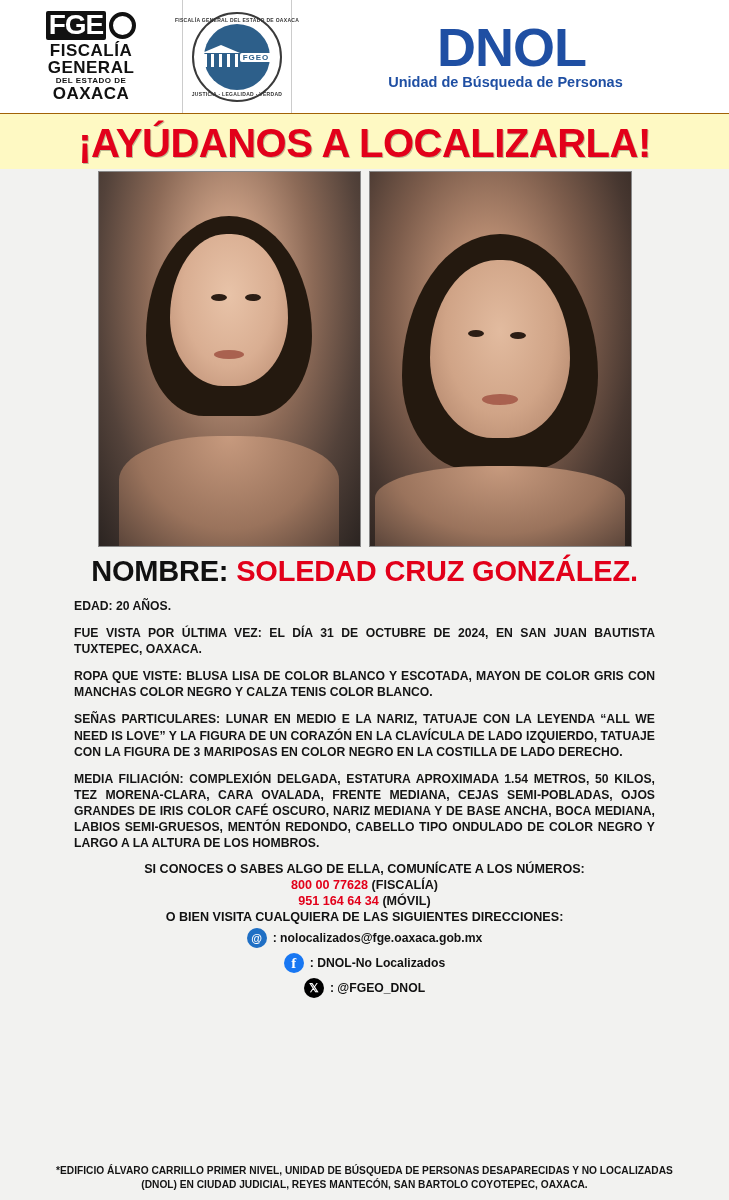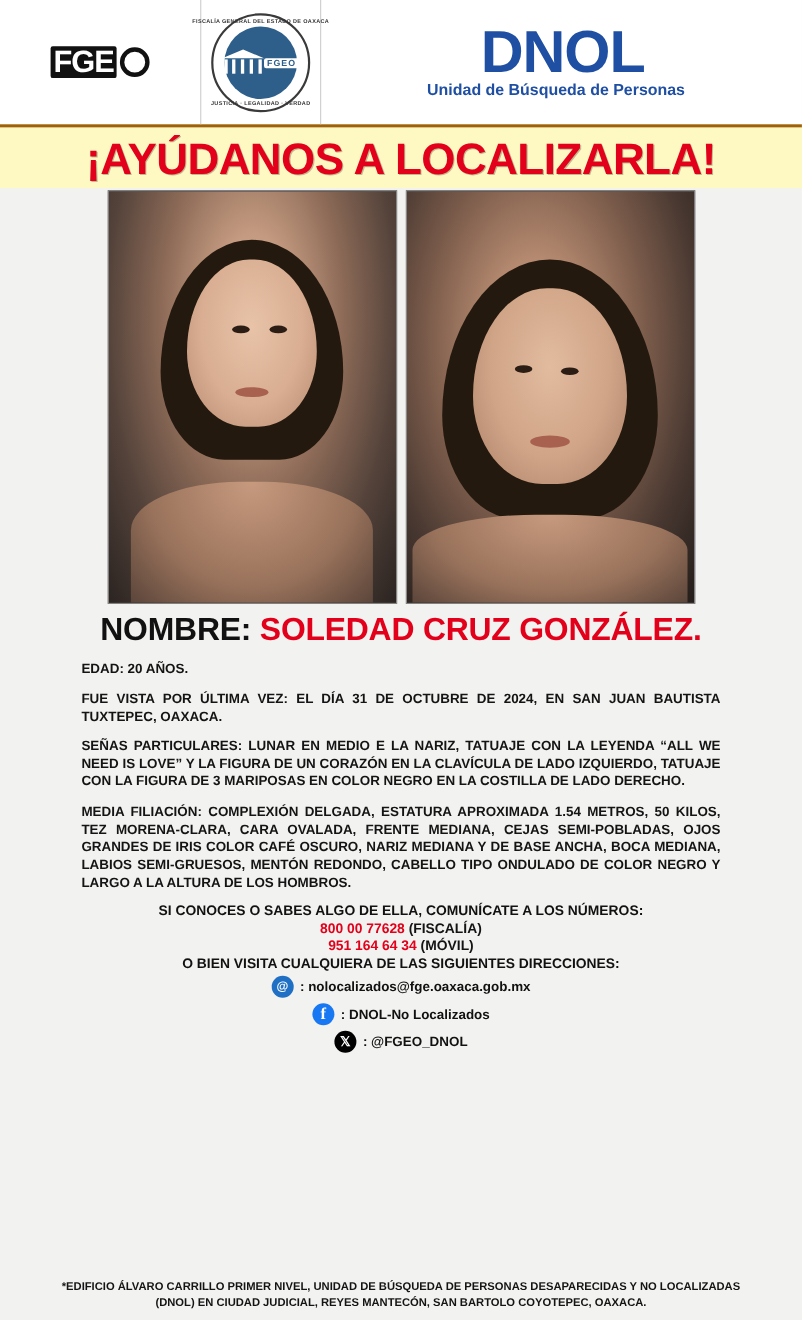--- a/index.html
+++ b/index.html
@@ -22,21 +22,21 @@
     background: #f2f2f0;
     box-sizing: border-box;
   }
 
   
   .header {
     display: flex;
     align-items: stretch;
     height: 113px;
     background: #ffffff;
-    border-bottom: 3px solid #a16207;
+    border-bottom: 1px solid #a16207;
   }
   .header-left {
     width: 182px;
     display: flex;
     flex-direction: column;
     align-items: center;
     justify-content: center;
     border-right: 1px solid #cccccc;
     padding: 4px 0;
   }
@@ -348,20 +348,26 @@
 <body>
 
 <div class="poster">
 
   <div class="header">
 
     <div class="header-left">
       <div class="fgeo-mark">
         <span class="fbox">FGE</span>
         <span class="circle"></span>
+      </div>
+      <div class="fgeo-text">
+        <div class="l1">FISCALÍA</div>
+        <div class="l2">GENERAL</div>
+        <div class="l3">DEL ESTADO DE</div>
+        <div class="l4">OAXACA</div>
       </div>
     </div>
 
     <div class="header-seal">
       <div class="seal-outer">
         <div class="seal-ring-text top">FISCALÍA GENERAL DEL ESTADO DE OAXACA</div>
         <div class="seal-inner">
           <div class="seal-building">
             <div class="roof"></div>
             <div class="cols">
@@ -412,20 +418,21 @@
   </div>
 
   <div class="name-row">
     <span class="label">NOMBRE:</span>
     <span class="value">SOLEDAD CRUZ GONZÁLEZ.</span>
   </div>
 
   <div class="body-block">
     <div class="para">EDAD: 20 AÑOS.</div>
     <div class="para">FUE VISTA POR ÚLTIMA VEZ: EL DÍA 31 DE OCTUBRE DE 2024, EN SAN JUAN BAUTISTA TUXTEPEC, OAXACA.</div>
+    <div class="para">ROPA QUE VISTE: BLUSA LISA DE COLOR BLANCO Y ESCOTADA, MAYON DE COLOR GRIS CON MANCHAS COLOR NEGRO Y CALZA TENIS COLOR BLANCO.</div>
     <div class="para">SEÑAS PARTICULARES: LUNAR EN MEDIO E LA NARIZ, TATUAJE CON LA LEYENDA “ALL WE NEED IS LOVE” Y LA FIGURA DE UN CORAZÓN EN LA CLAVÍCULA DE LADO IZQUIERDO, TATUAJE CON LA FIGURA DE 3 MARIPOSAS EN COLOR NEGRO EN LA COSTILLA DE LADO DERECHO.</div>
     <div class="para">MEDIA FILIACIÓN:  COMPLEXIÓN DELGADA, ESTATURA APROXIMADA 1.54 METROS, 50 KILOS, TEZ MORENA-CLARA, CARA OVALADA, FRENTE MEDIANA, CEJAS SEMI-POBLADAS, OJOS GRANDES DE IRIS COLOR CAFÉ OSCURO, NARIZ MEDIANA Y DE BASE ANCHA, BOCA MEDIANA, LABIOS SEMI-GRUESOS, MENTÓN REDONDO, CABELLO TIPO ONDULADO DE COLOR NEGRO Y LARGO A LA ALTURA DE LOS HOMBROS.</div>
   </div>
 
   <div class="contact">
     <div class="line">SI CONOCES O SABES ALGO DE ELLA, COMUNÍCATE A LOS NÚMEROS:</div>
     <div class="line phone">
       <span>800 00 77628</span>
       <span class="suffix">(FISCALÍA)</span>
     </div>

